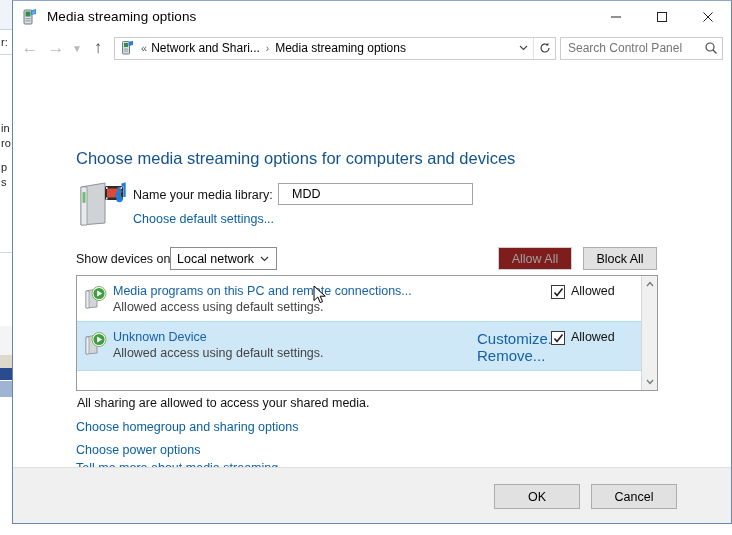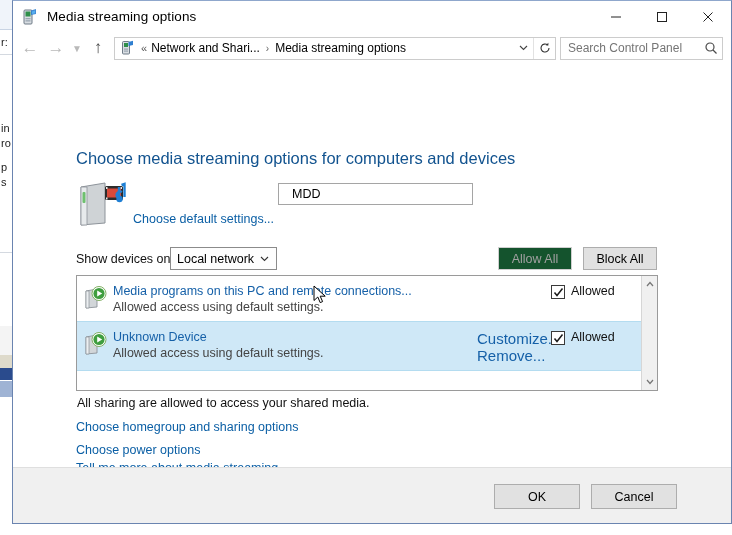--- a/index.html
+++ b/index.html
@@ -240,21 +240,21 @@
     height: 23px;
     border: 1px solid #adadad;
     background: #e1e1e1;
     font-family: "Liberation Sans", sans-serif;
     font-size: 12.5px;
     color: #000;
     display: flex; align-items: center; justify-content: center;
   }
   .ctrl-btn.disabled {
     color: #a0a0a0;
-    background: #14532d;
+    background: #7f1d1d;
     border-color: #cfcfcf;
   }
   #allow-all-btn { left: 485px; top: 183px; width: 74px; }
   #block-all-btn { left: 570px; top: 183px; width: 74px; }
 
   
   #device-list {
     position: absolute;
     left: 63px; top: 211px;
     width: 582px; height: 116px;
@@ -478,20 +478,21 @@
         <rect x="32" y="9.5" width="14" height="9" fill="#d84a3a"></rect>
         <rect x="31" y="8" width="1.5" height="2" fill="#eaeaea"></rect>
         <rect x="31" y="18.5" width="1.5" height="2" fill="#eaeaea"></rect>
         <rect x="45.5" y="8" width="1.5" height="2" fill="#eaeaea"></rect>
         <rect x="45.5" y="18.5" width="1.5" height="2" fill="#eaeaea"></rect>
         <path d="M44 8 L44 20 M47 13 A3.5 3.5 0 1 0 47 19" fill="none" stroke="#1f7fd4" stroke-width="2.4"></path>
         <circle cx="44.5" cy="20" r="3.2" fill="#1f7fd4"></circle>
         <path d="M46.5 6 L49.5 5 L49.5 18" fill="none" stroke="#1f7fd4" stroke-width="2.4"></path>
       </svg>
     </div>
+    <div id="lib-label">Name your media library:</div>
     <input id="lib-input" type="text" value="MDD" style="">
     <div id="lib-default-link">Choose default settings...</div>
 
     <div id="show-devices-label">Show devices on:</div>
     <div id="scope-select">
       <span>Local network</span>
       <span class="chev">
         <svg width="9" height="6" viewBox="0 0 9 6">
             <path d="M1 1 L4.5 4.5 L8 1" fill="none" stroke="#333" stroke-width="1.1"></path>
           </svg>

